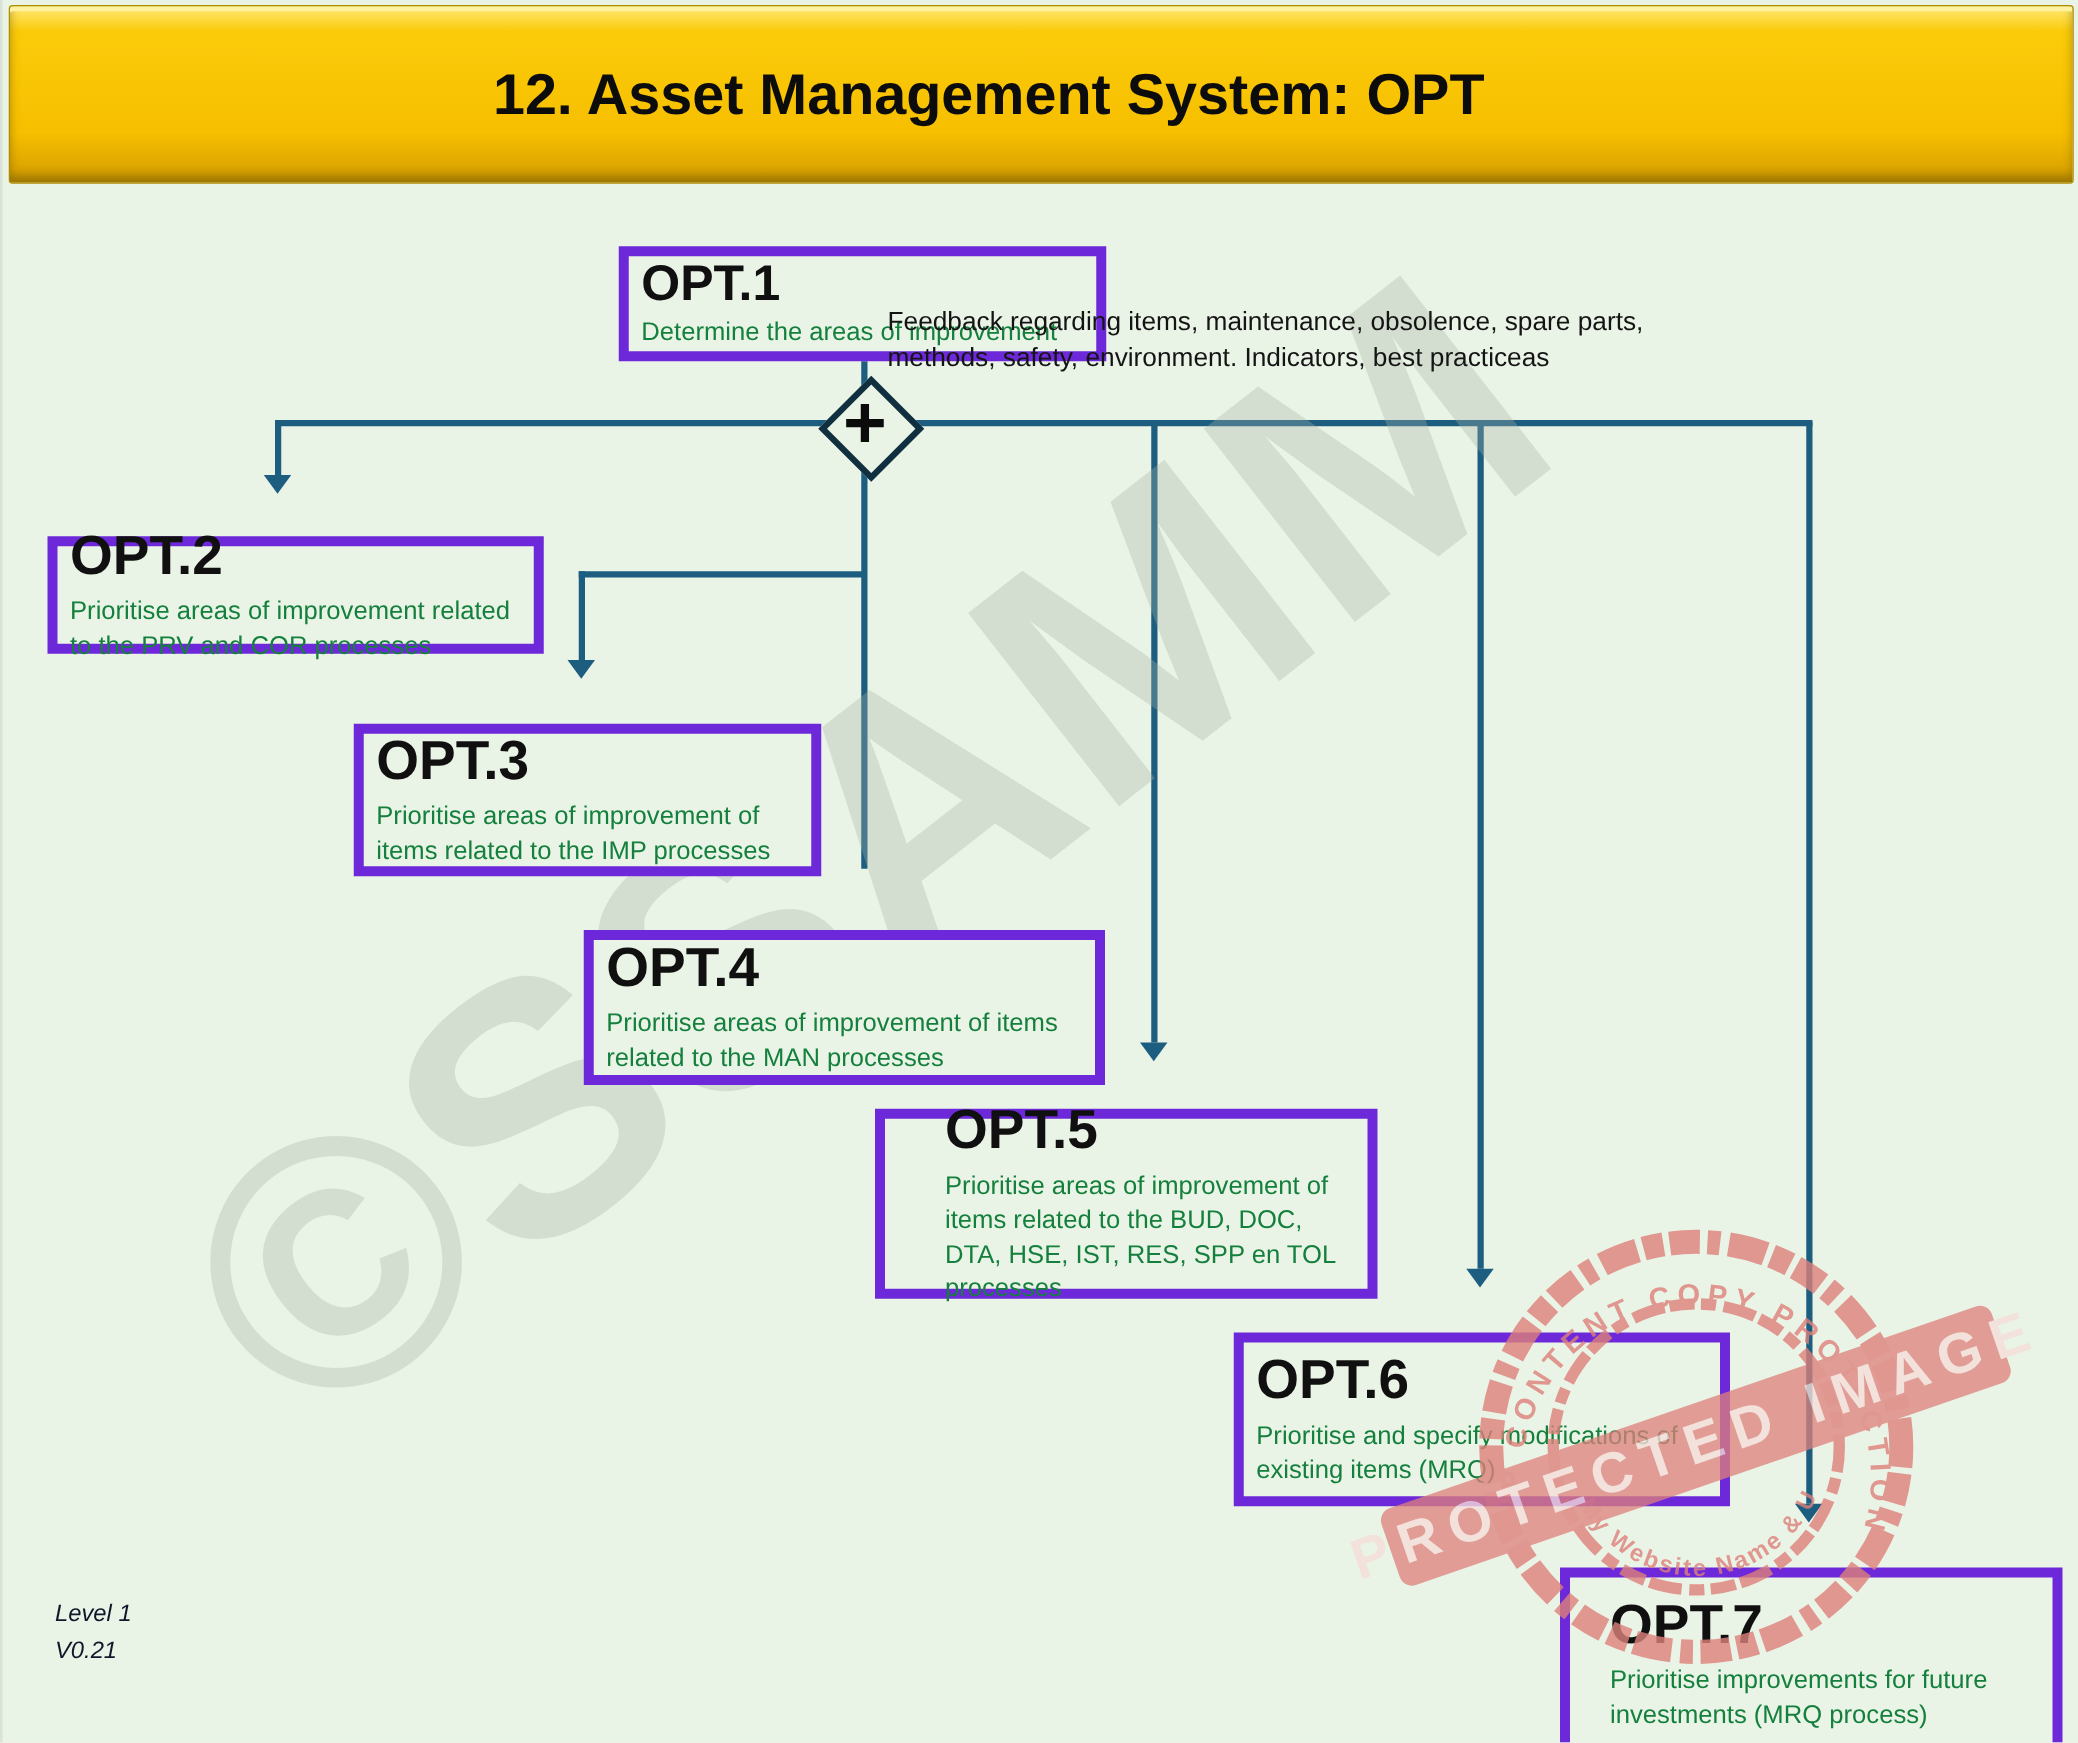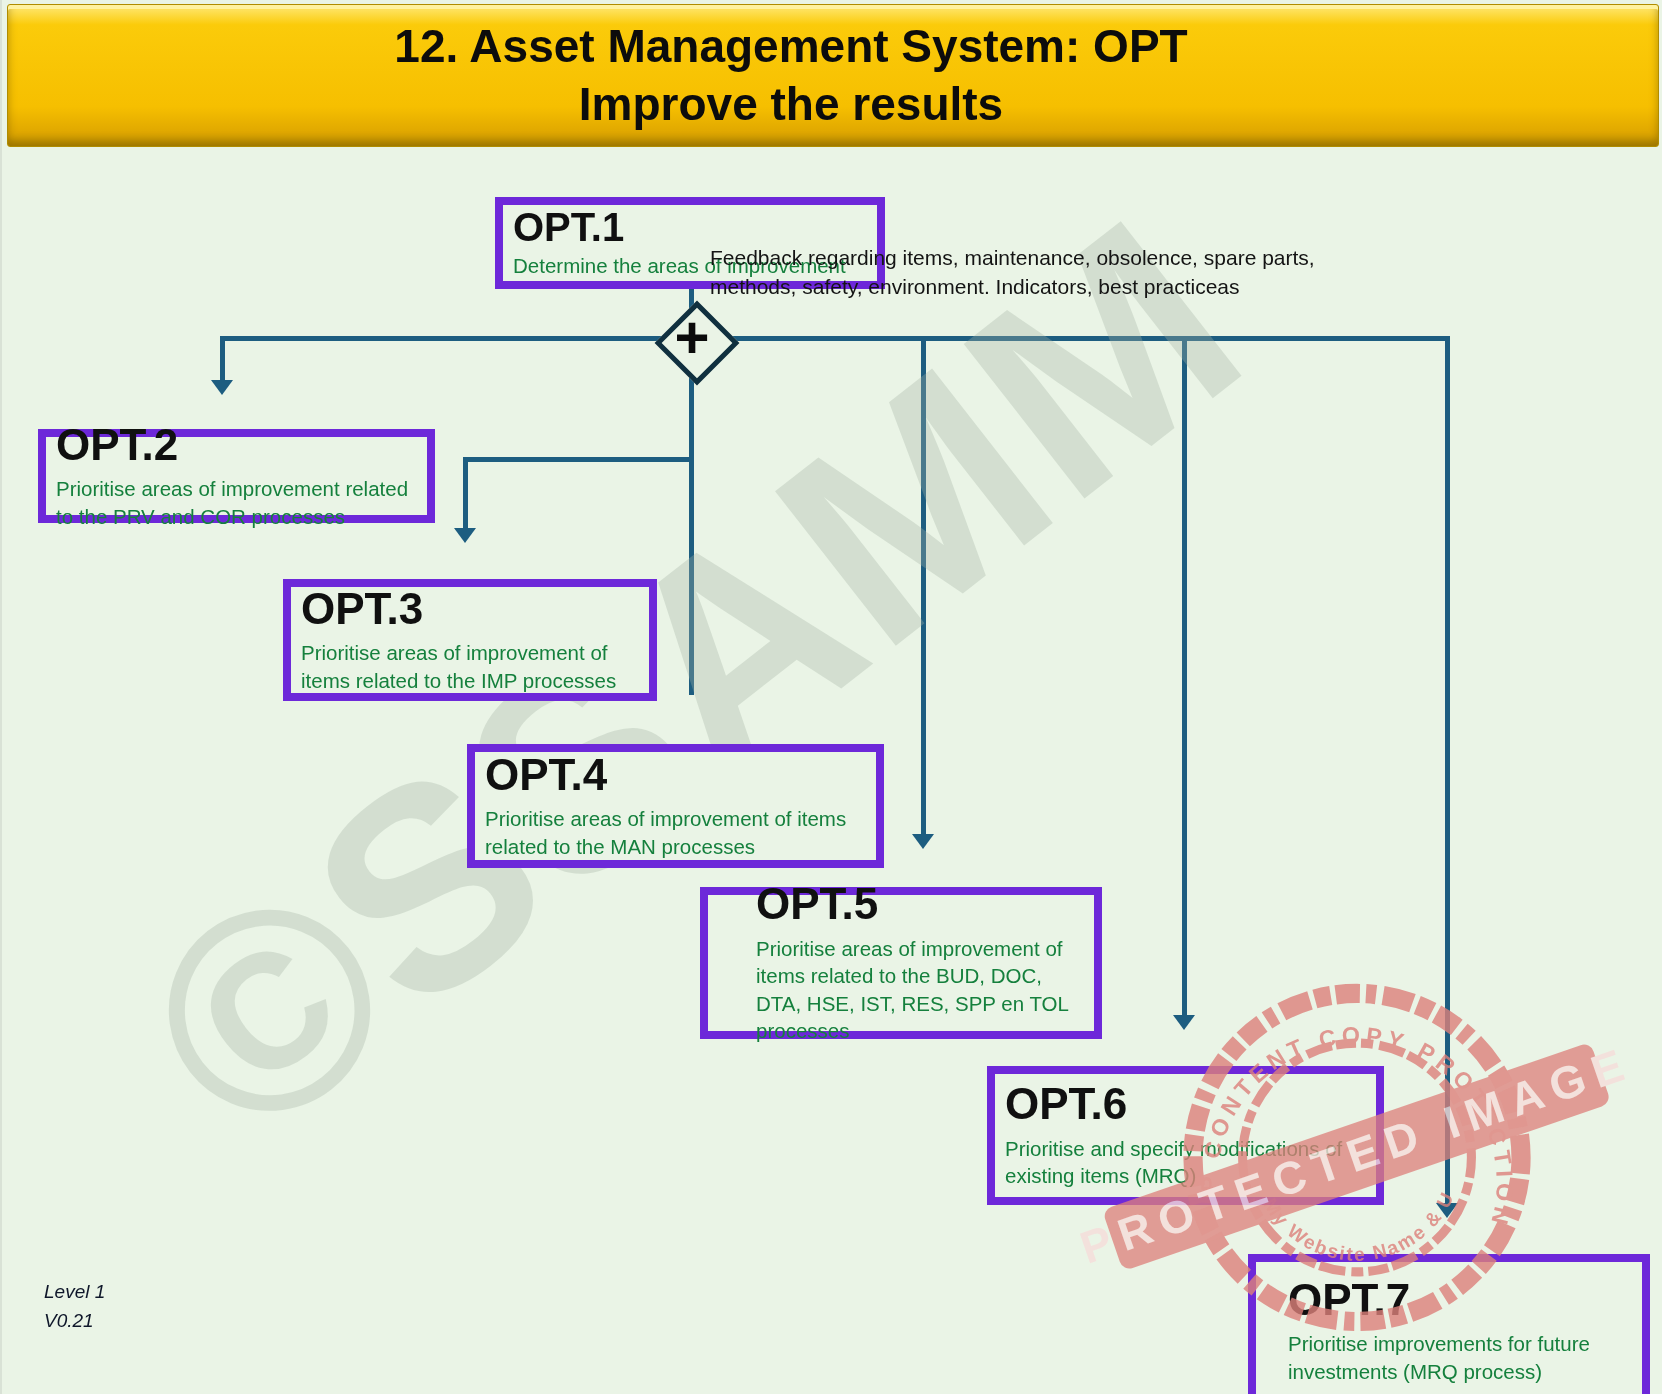--- a/index.html
+++ b/index.html
@@ -62,21 +62,20 @@
     line-height:1.55;color:#0f172a;z-index:2;
   }
 </style>
 </head>
 <body>
 
 <div id="canvas">
 
   <div class="header">
     <div class="t">12. Asset Management System: OPT</div>
-    <div class="t">Improve the results</div>
   </div>
 
   <div class="node small" style="left:493px;top:161px;width:390px;height:92px;">
     <h2>OPT.1</h2>
     <p>Determine the areas of improvement</p>
   </div>
 
   <div class="annotation">
     <div>Feedback regarding items, maintenance, obsolence, spare parts,</div>
     <div>methods, safety, environment. Indicators, best practiceas</div>

